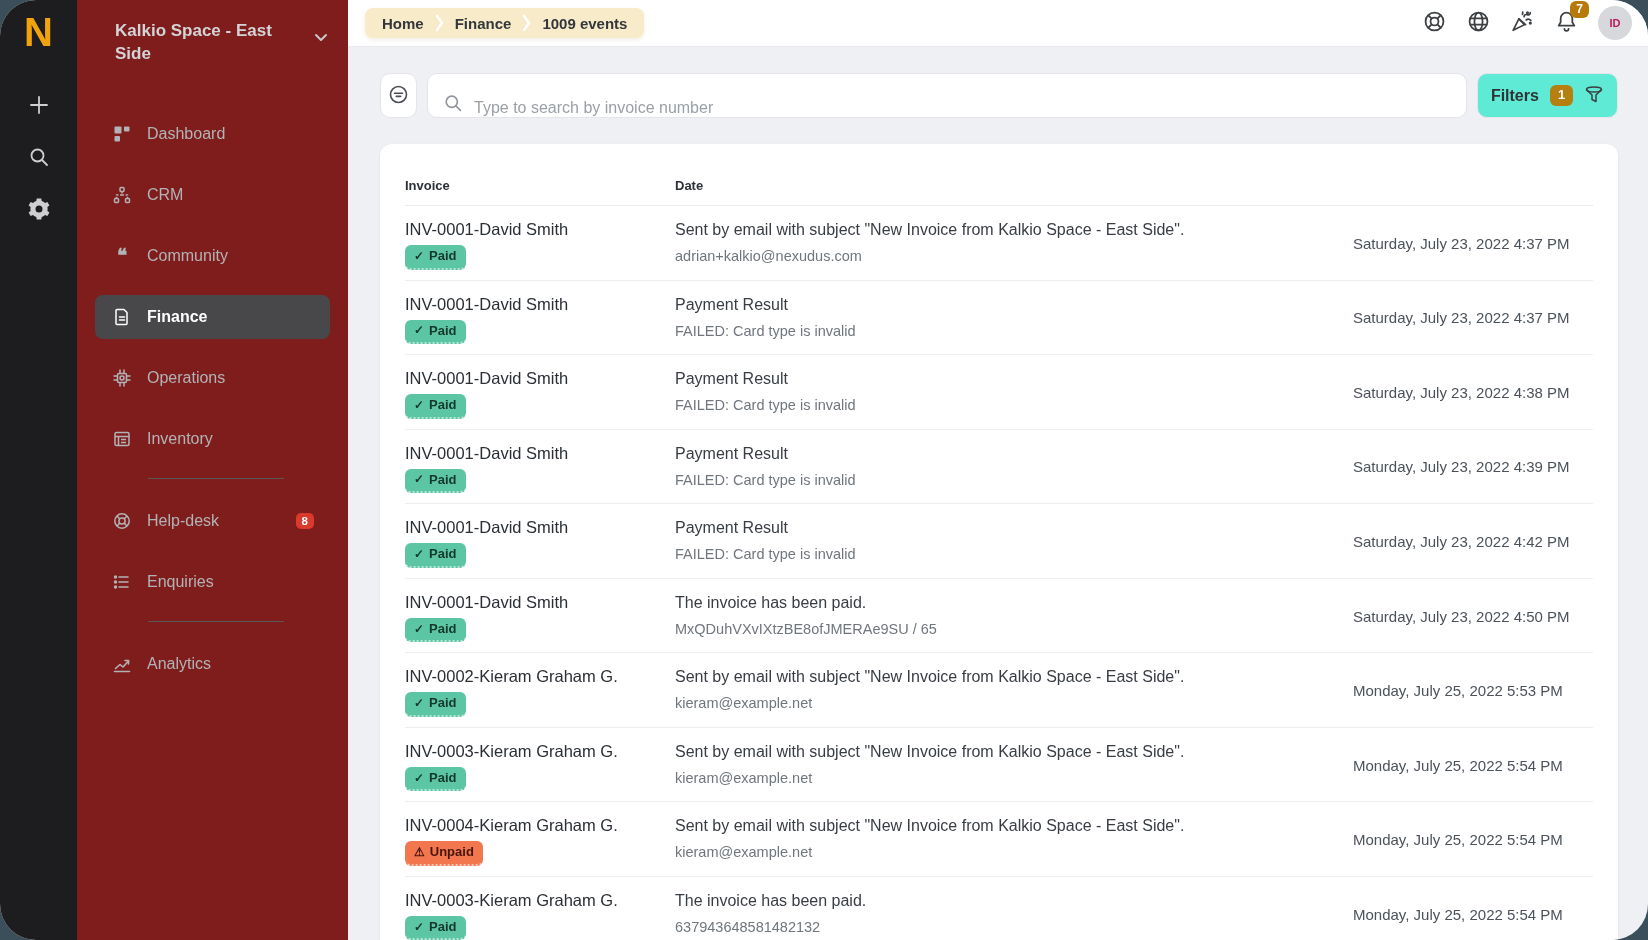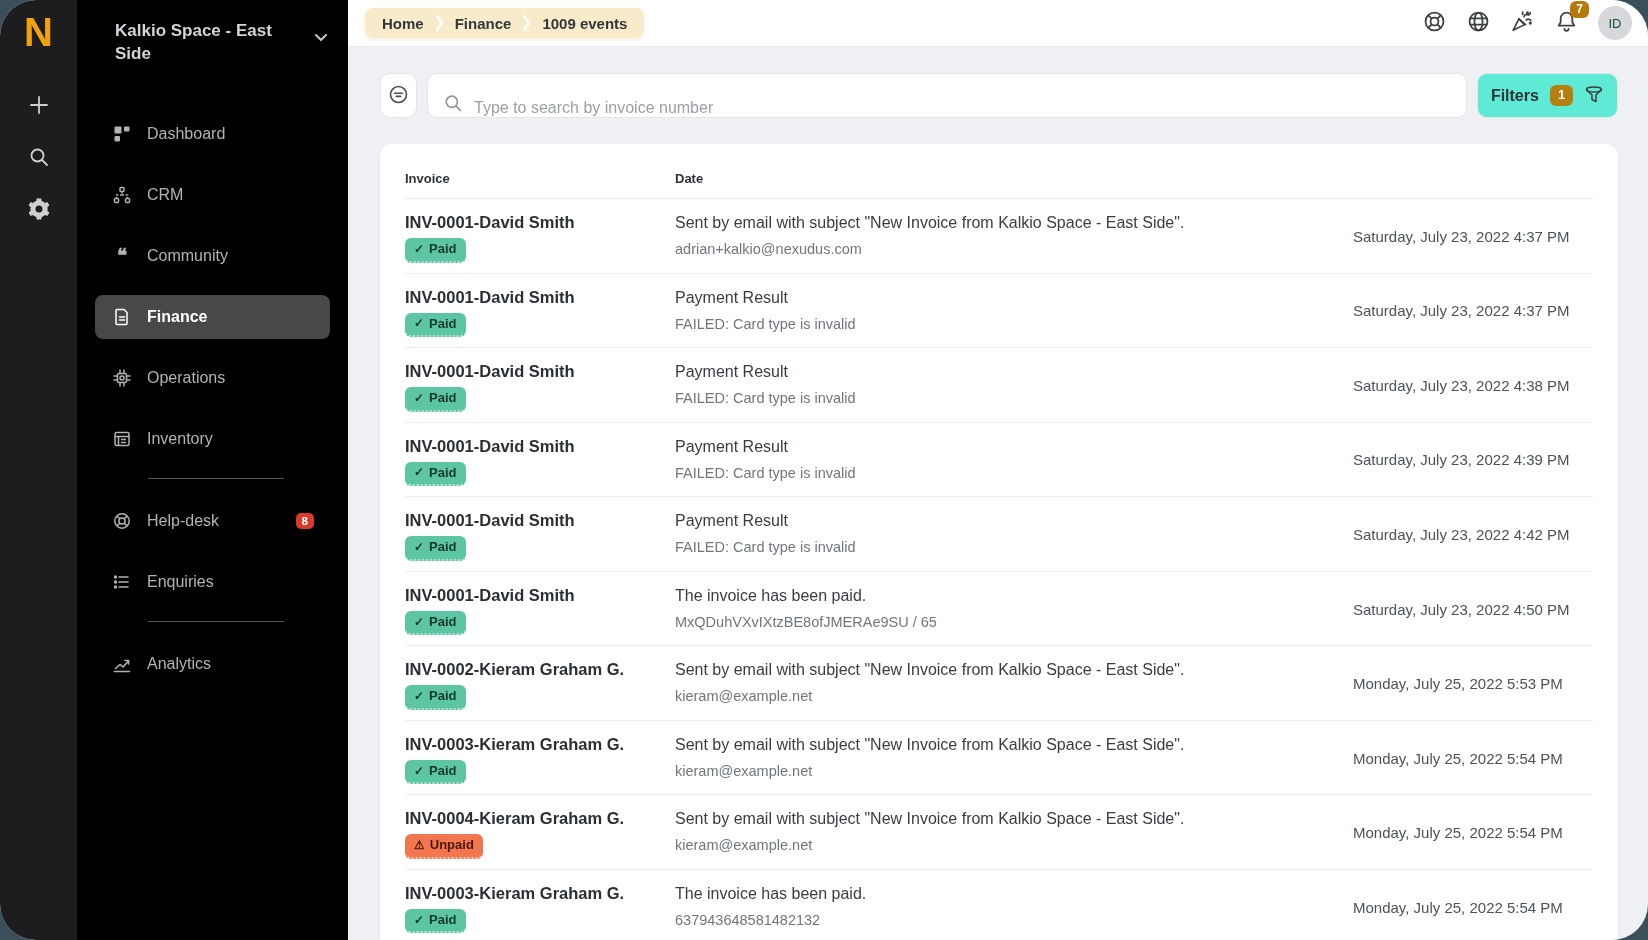--- a/index.html
+++ b/index.html
@@ -27,21 +27,21 @@
     font-size:40px; font-weight:bold; line-height:48px;
     margin-bottom:28px; user-select:none;
   }
   .rail-btn {
     width:44px; height:44px; margin-bottom:8px;
     display:flex; align-items:center; justify-content:center;
     color:#cfcfd2; background:none; border:none; cursor:pointer;
   }
   
   .sidebar {
-    width:271px; background:#000000; flex:none;
+    width:271px; background:#7f1d1d; flex:none;
     padding:20px 18px 0 18px; color:#b5b6b9;
   }
   .workspace { display:flex; align-items:flex-start; cursor:pointer; }
   .workspace-name {
     font-size:17px; font-weight:600; color:#d3d4d7; line-height:1.35;
     width:170px; margin-left:20px;
   }
   .workspace-chevron { margin-left:auto; margin-top:8px; color:#c7c8cb; }
   .nav { margin-top:46px; }
   .nav-item {
@@ -78,21 +78,21 @@
     background:none; border:none; color:#3c4043; cursor:pointer;
     display:flex; align-items:center; position:relative; padding:0;
   }
   .bell-badge {
     position:absolute; top:-8px; right:-10px;
     background:#b8790b; color:#fff; font-size:12px; font-weight:bold;
     padding:2px 6px 3px; border-radius:6px; line-height:1;
   }
   .avatar {
     width:34px; height:34px; border-radius:50%;
-    background:#d6d8db; color:#14532d; font-size:13px; font-weight:normal;
+    background:#d6d8db; color:#be185d; font-size:11px; font-weight:bold;
     display:flex; align-items:center; justify-content:center; cursor:pointer;
   }
   
   .content { flex:1; padding:26px 30px 0 32px; display:flex; flex-direction:column; min-height:0; }
   .toolbar { display:flex; gap:10px; height:45px; margin-bottom:26px; flex:none; }
   .view-btn {
     width:37px; background:#fff; border:1px solid #e3e5e9; border-radius:10px;
     display:flex; align-items:center; justify-content:center;
     color:#4a4e54; cursor:pointer;
   }
@@ -112,33 +112,33 @@
     font-family:"Liberation Sans", sans-serif;
   }
   .filters-count {
     background:#b5800f; color:#fff; font-size:13px; font-weight:bold;
     padding:2px 8px 3px; border-radius:6px; line-height:1.2;
   }
   
   .card {
     background:#fff; border-radius:12px 12px 0 0;
     box-shadow:0 1px 3px rgba(16,24,40,.07);
-    flex:1; padding:8px 25px; overflow:hidden;
+    flex:1; padding:15px 25px; overflow:hidden;
   }
   .thead {
     display:grid; grid-template-columns:270px 1fr 240px;
     padding:19px 0 12px; border-bottom:1px solid #e7eaee;
     font-size:13px; font-weight:bold; color:#2c3137;
   }
   .trow {
     display:grid; grid-template-columns:270px 1fr 240px;
     padding:11px 0 10px; border-bottom:1px solid #eceef1;
     cursor:pointer;
   }
-  .inv-name { font-size:16.5px; font-weight:bold; color:#2a2f35; line-height:20px; margin:2px 0 6px; }
+  .inv-name { font-size:16.5px; font-weight:normal; color:#2a2f35; line-height:20px; margin:2px 0 6px; }
   .badge {
     display:inline-flex; align-items:center; gap:5px;
     font-size:13px; font-weight:bold; padding:2px 9px 3px; border-radius:6px;
     line-height:1.35;
   }
   .badge .badge-ic { font-size:12px; line-height:1; }
   .badge.paid { background:#5cc6a4; color:#14382a; border-bottom:2px dotted #b9e6d6; }
   .badge.unpaid { background:#f3774e; color:#47150a; border-bottom:2px dotted #f8c6b4; }
   .event-main { font-size:16px; color:#383d44; line-height:21px; margin-top:2px; }
   .event-sub { font-size:14.5px; color:#70767d; line-height:19px; margin-top:7px; }

